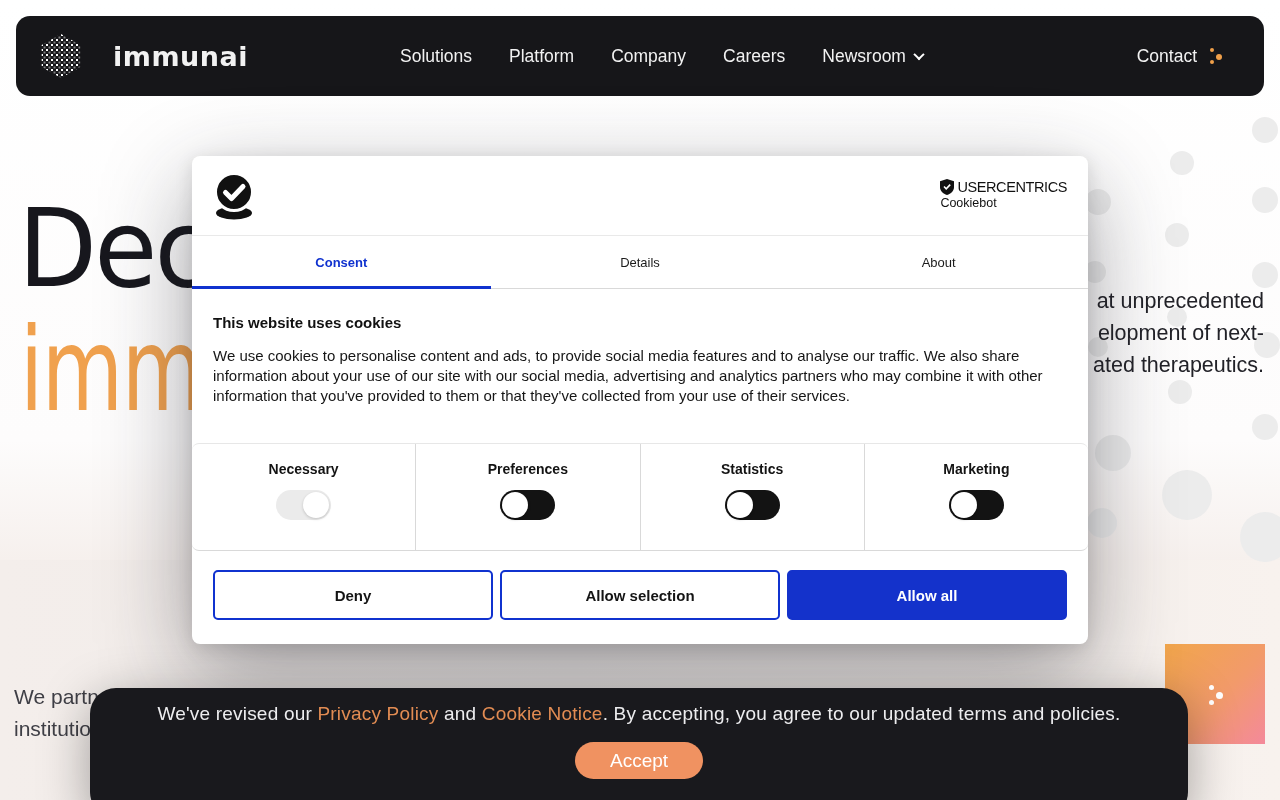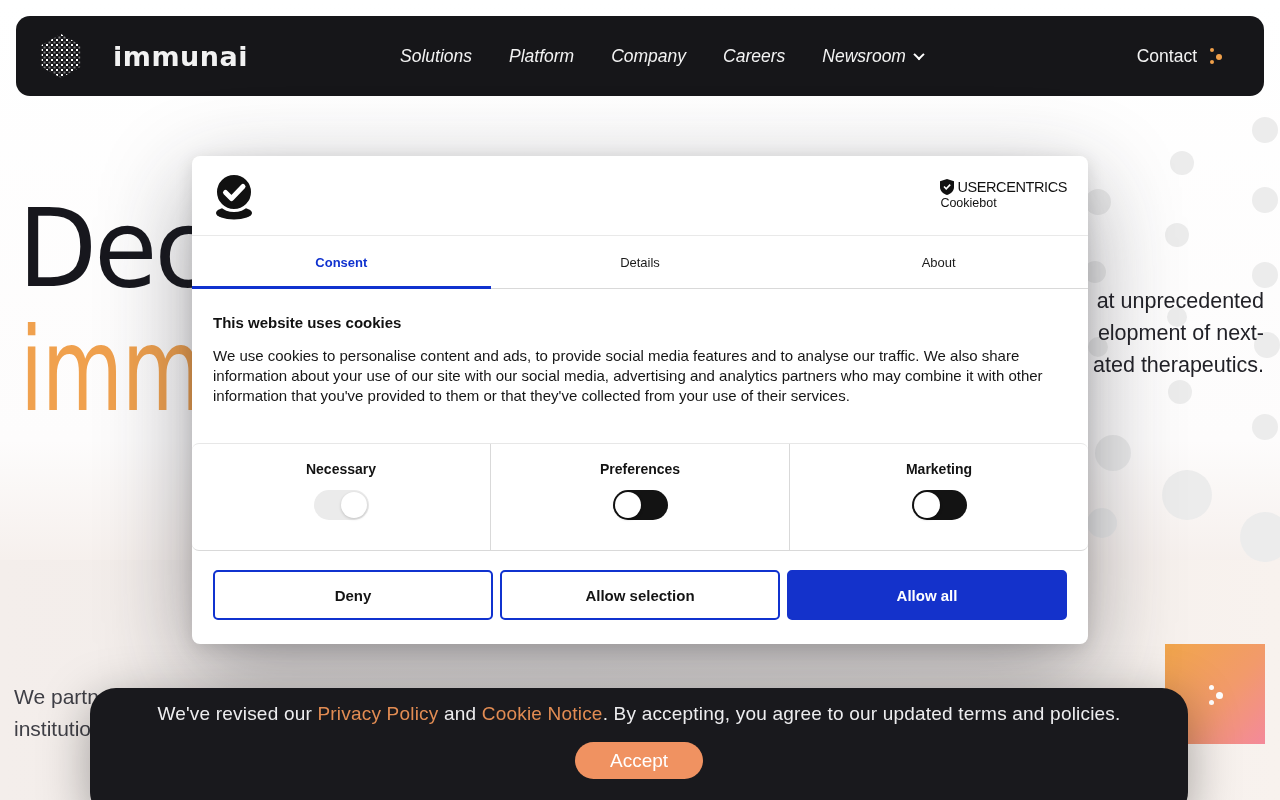--- a/index.html
+++ b/index.html
@@ -57,21 +57,21 @@
     width:42px; height:46px;
     clip-path:polygon(50% 2%,96% 26%,96% 74%,50% 98%,4% 74%,4% 26%);
     background-image:
       radial-gradient(circle at 2px 2px,#ffffff 1.1px,transparent 1.5px),
       radial-gradient(circle at 2px 2px,rgba(255,255,255,.45) 1px,transparent 1.4px);
     background-size:5px 5px,5px 5px;
     background-position:0 0,2.5px 2.5px;
   }
   .wordmark{ font-family:"DejaVu Sans",sans-serif; font-size:27px; font-weight:bold; letter-spacing:.5px; }
   .nav-links{ position:absolute; left:384px; top:0; height:80px; display:flex; gap:37px; align-items:center; }
-  .nav-link{ font-size:17.5px; cursor:pointer; display:flex; align-items:center; gap:9px; white-space:nowrap;font-style:italic; }
+  .nav-link{ font-size:17.5px; cursor:pointer; display:flex; align-items:center; gap:9px; white-space:nowrap; }
   .chev{ width:8px; height:8px; border-right:2px solid #fff; border-bottom:2px solid #fff; transform:rotate(45deg) translate(-1px,-1px); }
   .contact{ margin-left:auto; display:flex; align-items:center; gap:11px; font-size:17.5px; cursor:pointer; }
   .dots-icon{ position:relative; width:16px; height:18px; }
   .dots-icon i{ position:absolute; background:#f0a04a; border-radius:50%; }
   .dots-icon .d1{ width:4px; height:4px; left:2px; top:1px; }
   .dots-icon .d2{ width:6px; height:6px; left:8px; top:7px; }
   .dots-icon .d3{ width:4px; height:4px; left:2px; top:13px; }
 
   
   .modal{
@@ -226,20 +226,26 @@
           <div class="knob"></div>
         </div>
     </div>
     <div class="m-cat">
       <div class="cat-label">Preferences</div>
       <div class="toggle">
           <div class="knob"></div>
         </div>
     </div>
     <div class="m-cat">
+      <div class="cat-label">Statistics</div>
+      <div class="toggle">
+          <div class="knob"></div>
+        </div>
+    </div>
+    <div class="m-cat">
       <div class="cat-label">Marketing</div>
       <div class="toggle">
           <div class="knob"></div>
         </div>
     </div>
   </div>
 
   <div class="m-buttons">
     <button class="m-btn">Deny</button>
     <button class="m-btn">Allow selection</button>

